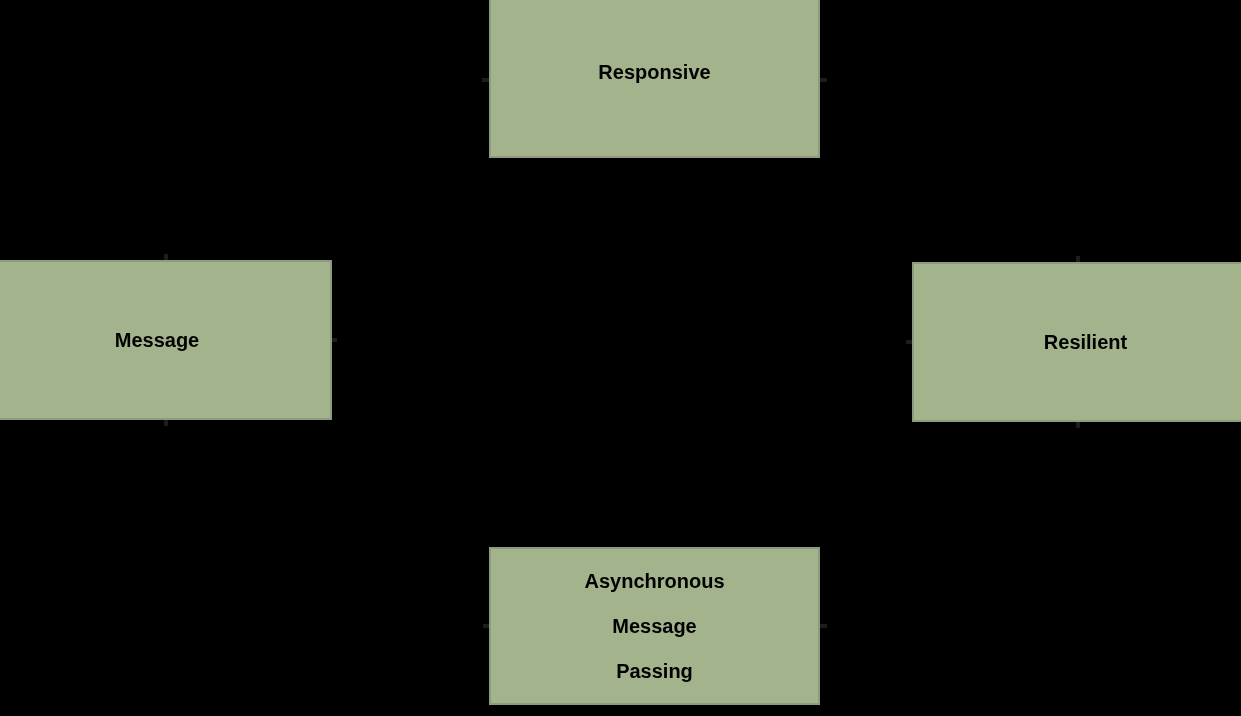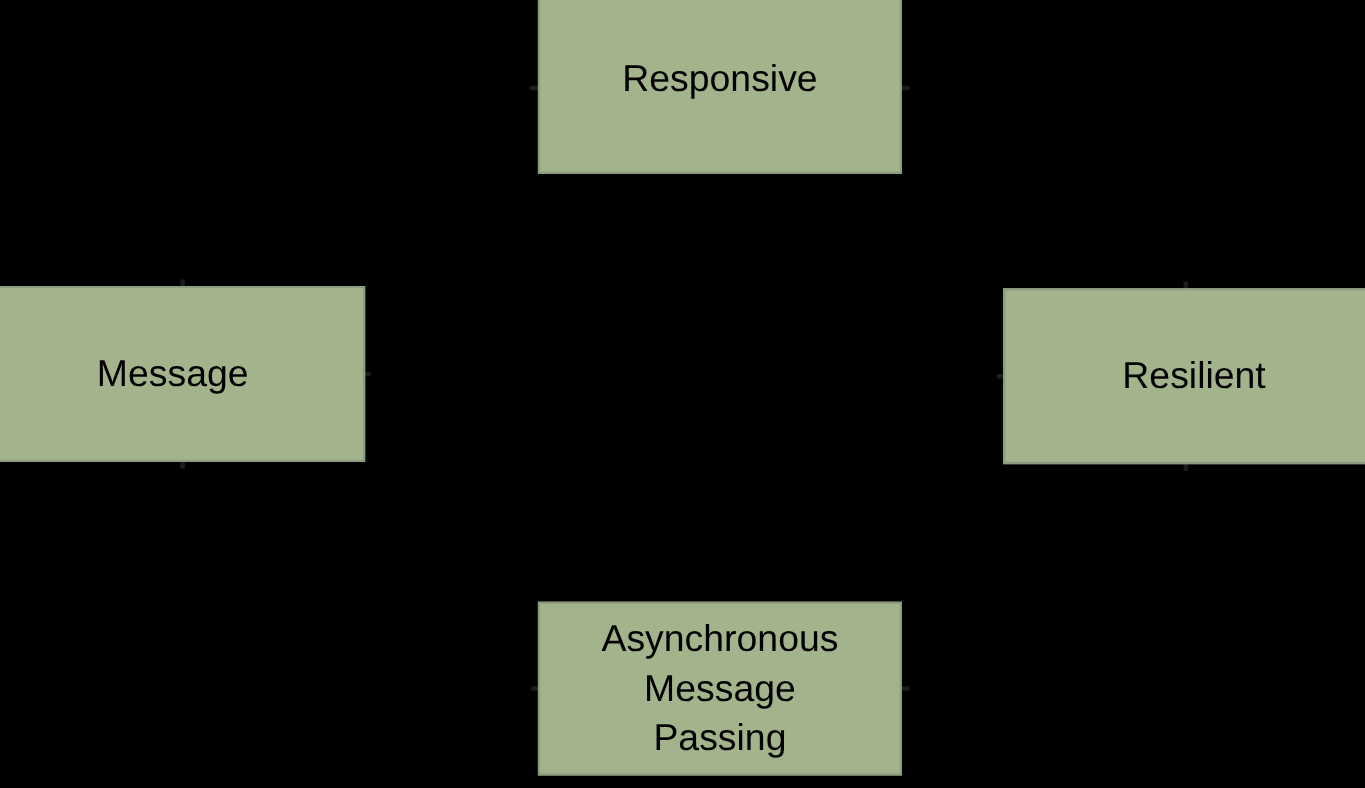--- a/index.html
+++ b/index.html
@@ -35,22 +35,22 @@
     background: #a3b48c;
     border: 2px solid #8d9c80;
     display: flex;
     align-items: center;
     justify-content: center;
     text-align: center;
   }
   .node-label {
     color: #000000;
     font-family: "Liberation Sans", sans-serif;
-    font-size: 34px;
-    font-weight: 400;
+    font-size: 20px;
+    font-weight: 700;
     line-height: 45px;
     letter-spacing: 0px;
     white-space: pre-line;
     padding: 0 6px;
   }
   
   #node-responsive {
     left: 489px;
     top: -14px;
     width: 331px;

